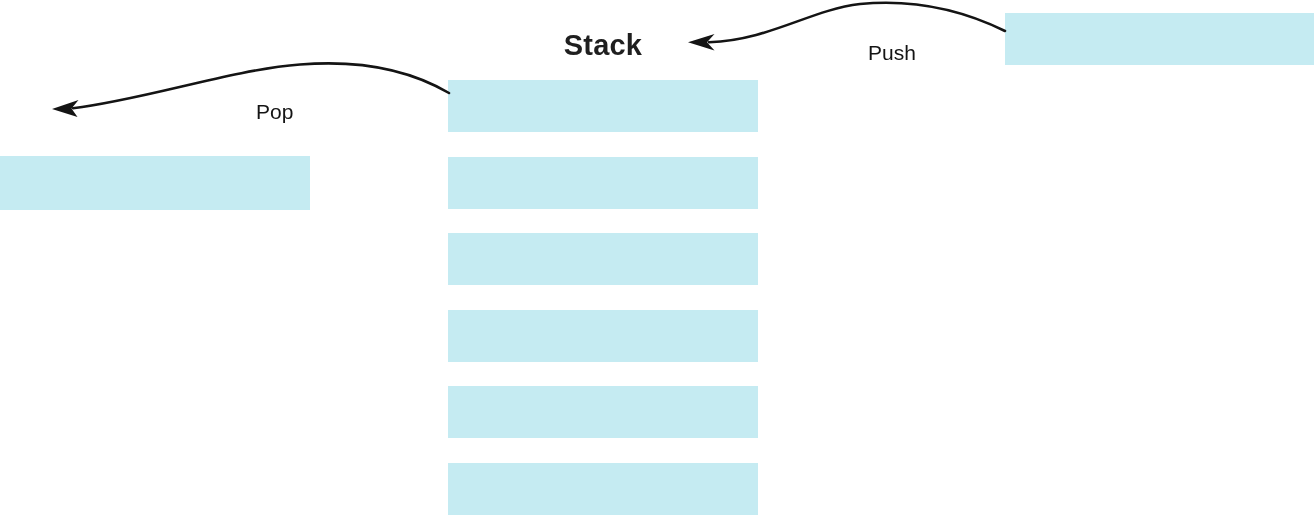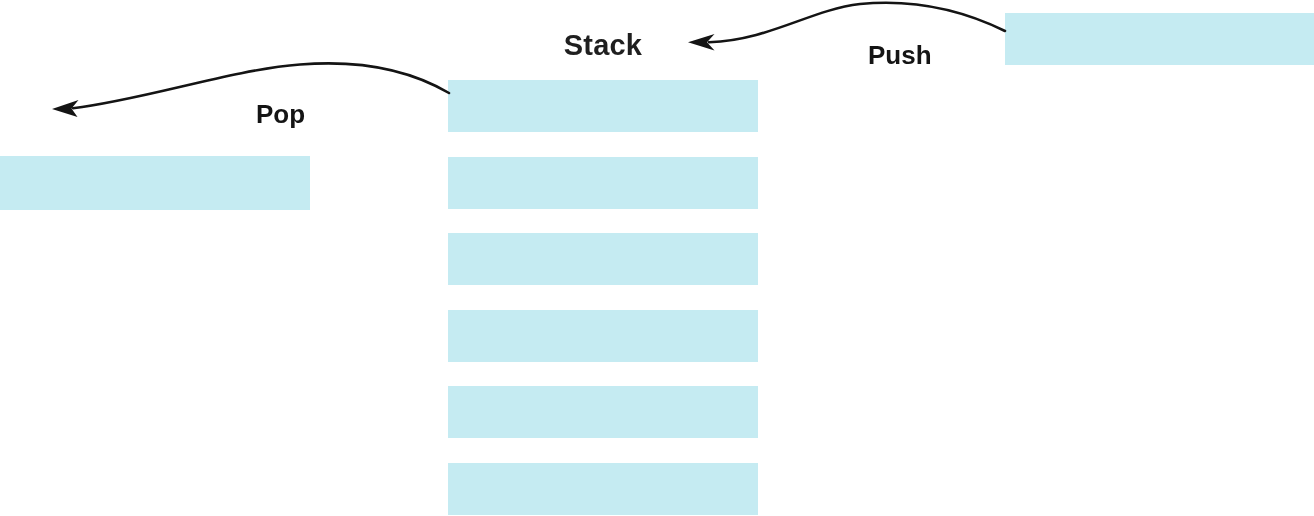--- a/index.html
+++ b/index.html
@@ -58,24 +58,23 @@
     height: 54px;
   }
   .push-box {
     left: 1005px;
     top: 13px;
     width: 309px;
     height: 52px;
   }
   .op-label {
     position: absolute;
-    font-size: 26px;
+    font-size: 21px;
     line-height: 1;
     color: var(--label-text);
-    font-weight: bold;
   }
   .push-label {
     left: 868px;
     top: 42px;
   }
   .pop-label {
     left: 256px;
     top: 101px;
     text-align: right;
   }

